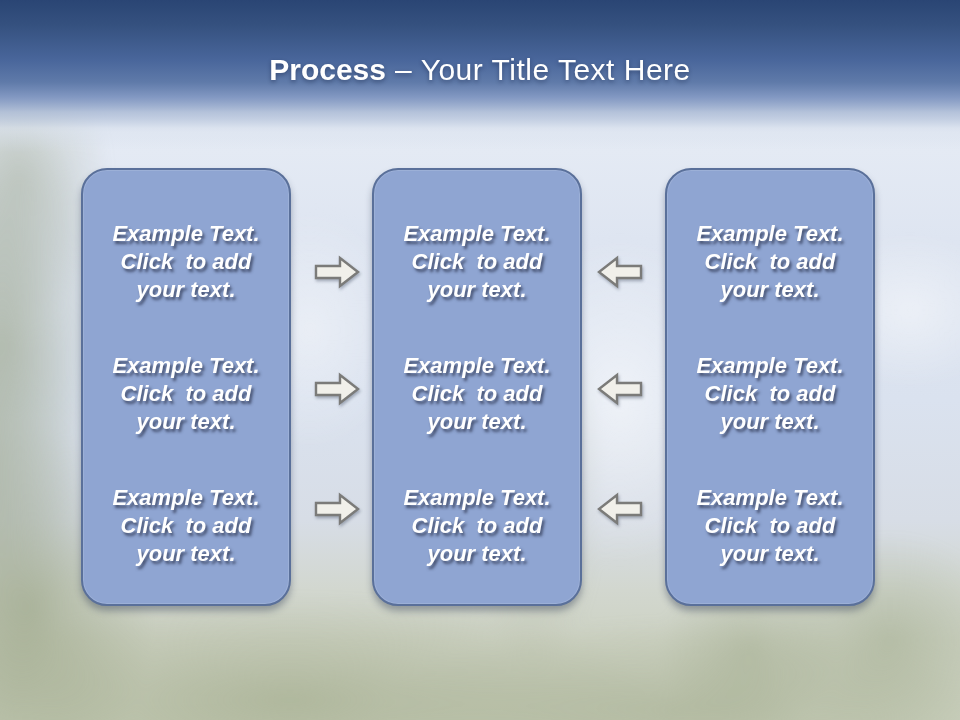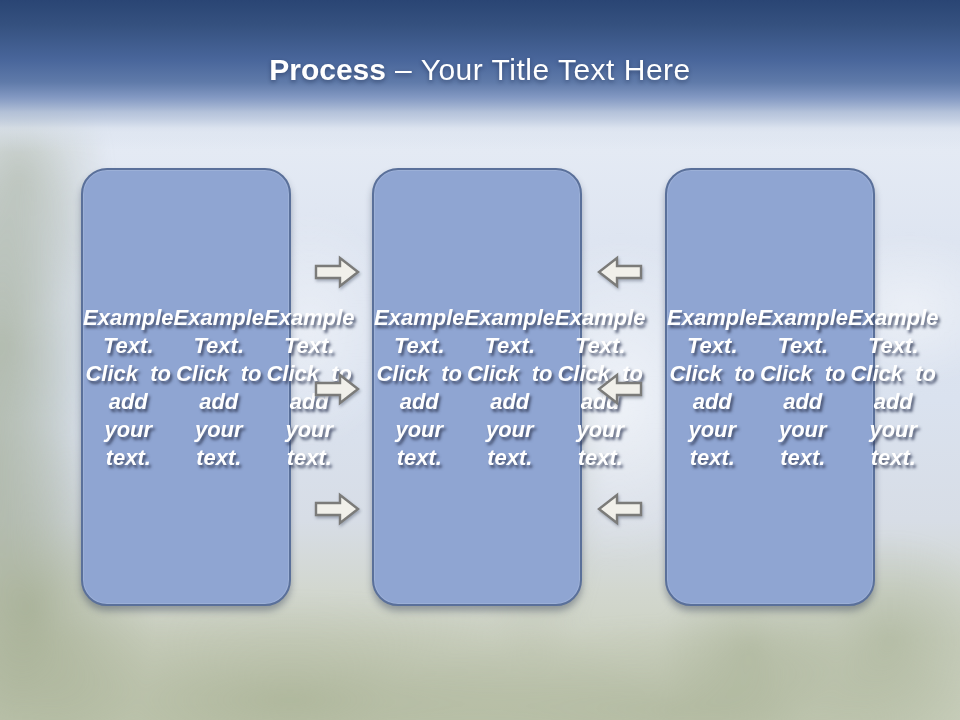--- a/index.html
+++ b/index.html
@@ -46,21 +46,21 @@
   }
   .title .bold{font-weight:bold;}
   .title .sep{margin:0 9px;font-weight:400;}
   .title .regular{font-weight:400;letter-spacing:0.5px;}
   
   .panel{
     position:absolute;top:168px;width:210px;height:438px;z-index:3;
     background:#8fa5d2;border:2.5px solid #5a709a;border-radius:26px;
     box-shadow:0 5px 7px rgba(30,40,70,0.35), inset 0 0 0 1px rgba(255,255,255,0.12);
     box-sizing:border-box;
-    display:flex;flex-direction:row;align-items:center;
+    display:flex;flex-direction:column;align-items:center;
     padding-top:50px;
   }
   .panel-left{left:81px;}
   .panel-center{left:372px;}
   .panel-right{left:665px;}
   .block{
     width:100%;text-align:center;margin-bottom:48px;
     color:#fff;font-size:22px;line-height:28px;font-style:italic;font-weight:bold;
     text-shadow:2px 2.5px 3px rgba(54,64,92,0.85);
   }

